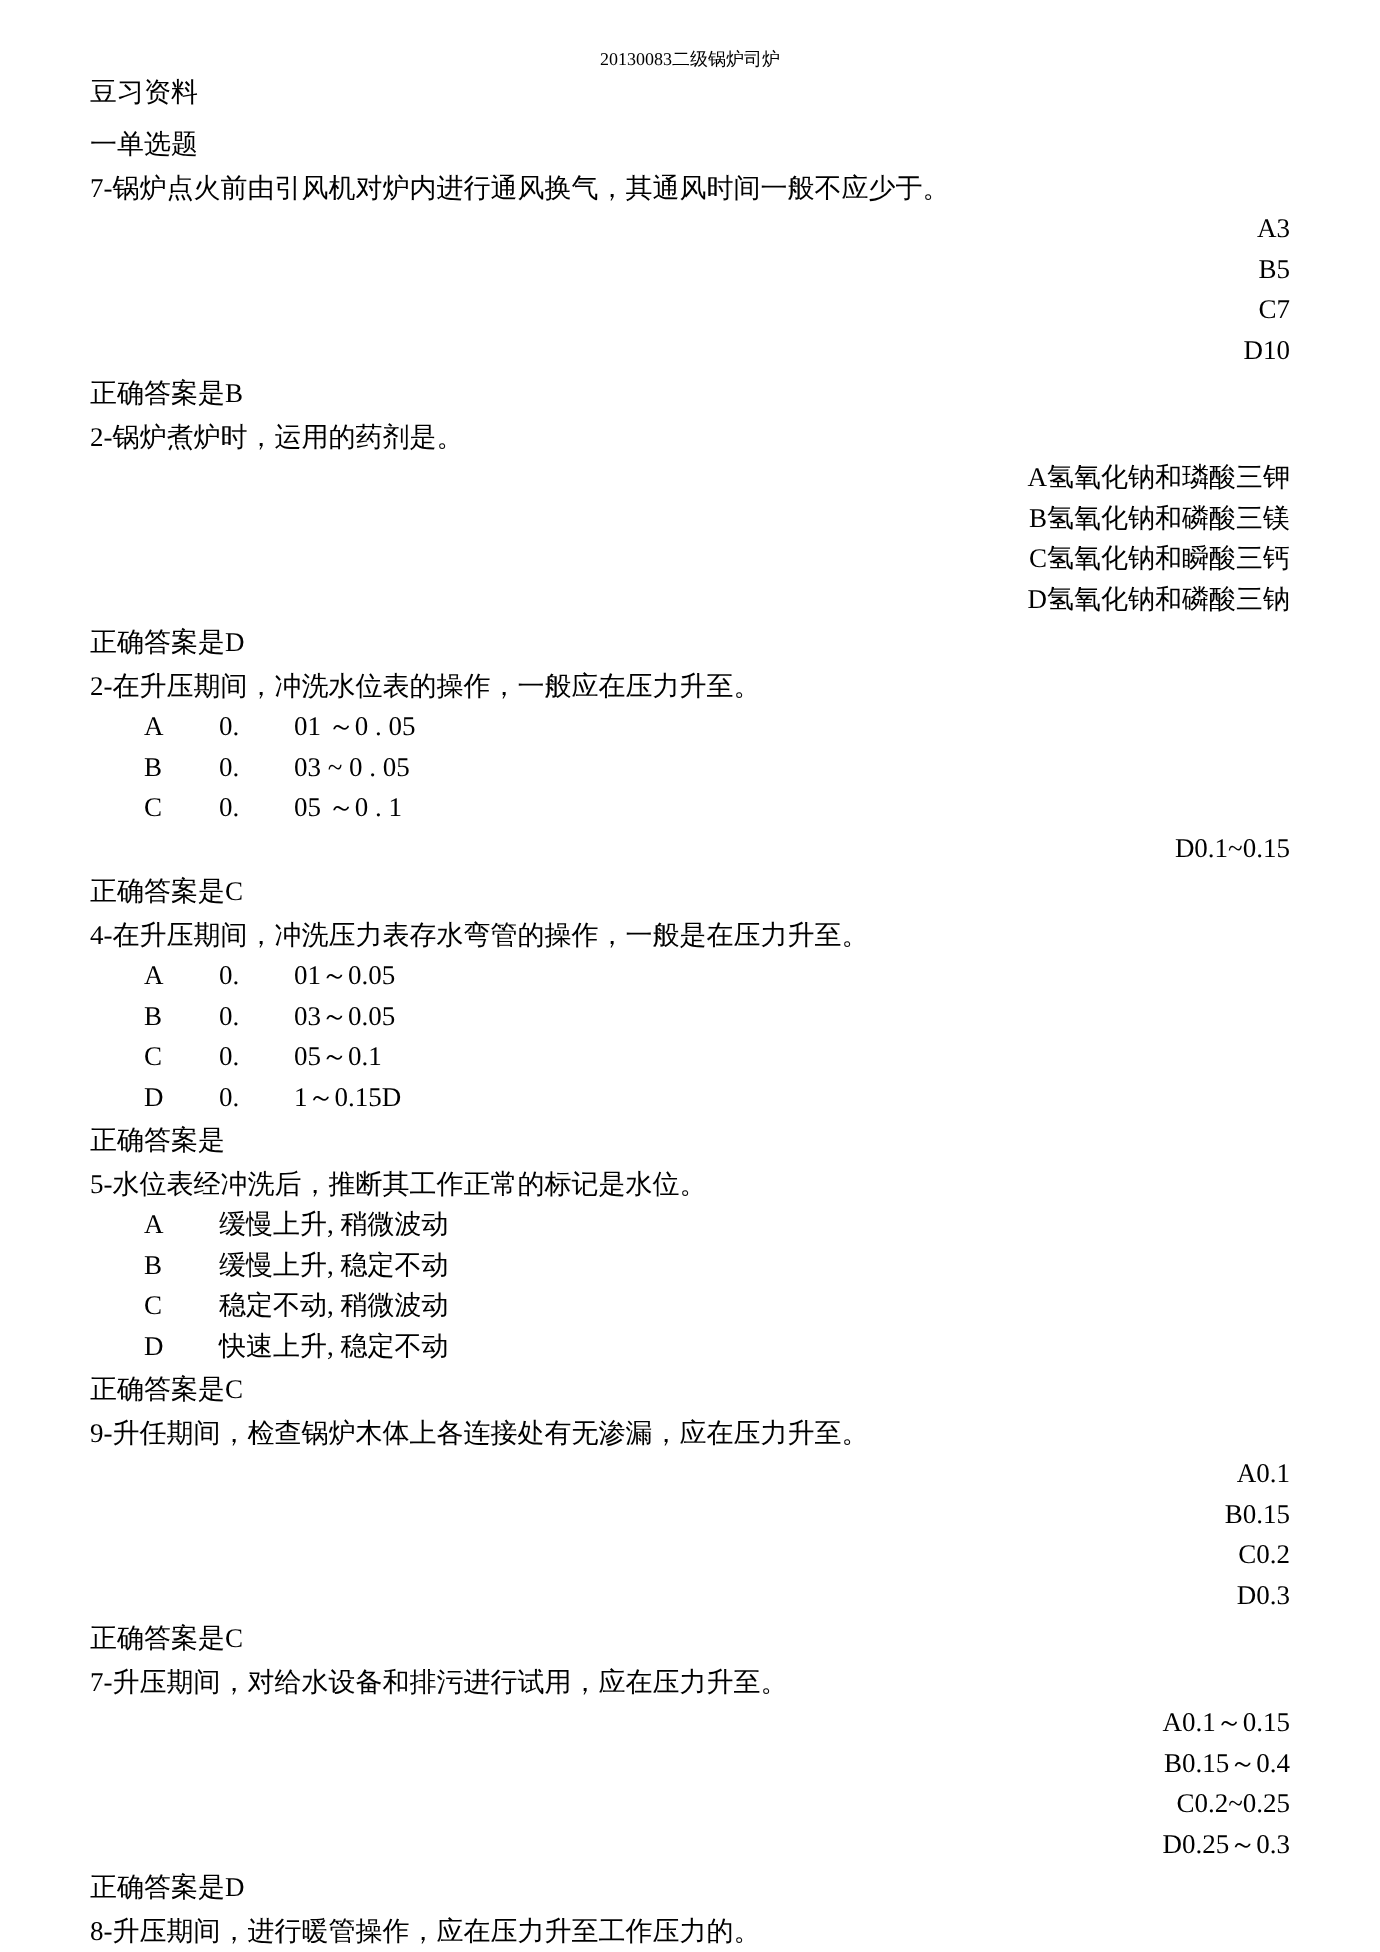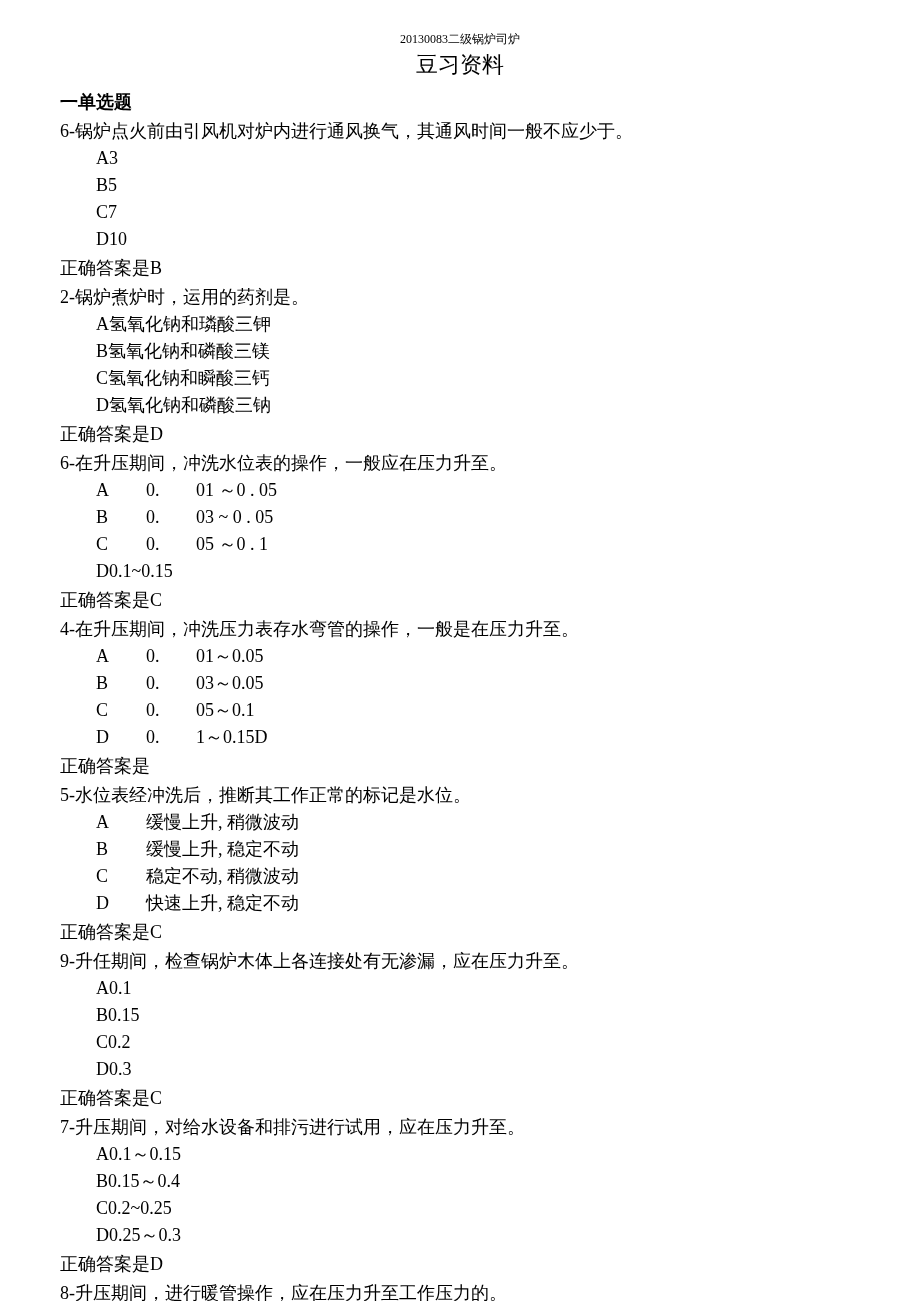--- a/index.html
+++ b/index.html
@@ -11,33 +11,32 @@
       background: white;
       color: black;
       width: 920px;
       box-sizing: border-box;
     }
     .title {
       text-align: center;
       font-size: 12px;
     }
     .subtitle {
-      text-align: center;
-      font-size: 22px;
+      font-size: 18px;
       margin-bottom: 8px;
     }
     .section-header {
       margin-top: 4px;
-      font-weight: bold;
     }
     .question {
       margin-top: 2px;
     }
     .option {
       padding-left: 36px;
+      text-align: right;
     }
     .option-table {
       padding-left: 36px;
       display: table;
     }
     .opt-row {
       display: table-row;
     }
     .opt-cell-a {
       display: table-cell;
@@ -54,35 +53,35 @@
       margin-top: 2px;
     }
   </style>
 </head>
 <body>
 
 <div class="title">20130083二级锅炉司炉</div>
 <div class="subtitle">豆习资料</div>
 <div class="section-header">一单选题</div>
 
-<div class="question">6-锅炉点火前由引风机对炉内进行通风换气，其通风时间一般不应少于。</div>
+<div class="question">7-锅炉点火前由引风机对炉内进行通风换气，其通风时间一般不应少于。</div>
 <div class="option">A3</div>
 <div class="option">B5</div>
 <div class="option">C7</div>
 <div class="option">D10</div>
 <div class="answer">正确答案是B</div>
 
 <div class="question">2-锅炉煮炉时，运用的药剂是。</div>
 <div class="option">A氢氧化钠和璘酸三钾</div>
 <div class="option">B氢氧化钠和磷酸三镁</div>
 <div class="option">C氢氧化钠和瞬酸三钙</div>
 <div class="option">D氢氧化钠和磷酸三钠</div>
 <div class="answer">正确答案是D</div>
 
-<div class="question">6-在升压期间，冲洗水位表的操作，一般应在压力升至。</div>
+<div class="question">2-在升压期间，冲洗水位表的操作，一般应在压力升至。</div>
 <div class="option-table">
   <div class="opt-row">
     <span class="opt-cell-a">A</span>
     <span class="opt-cell-b">0.</span>
     <span class="opt-cell-c">01 ～0  . 05</span>
   </div>
   <div class="opt-row">
     <span class="opt-cell-a">B</span>
     <span class="opt-cell-b">0.</span>
     <span class="opt-cell-c">03 ~  0 . 05</span>

